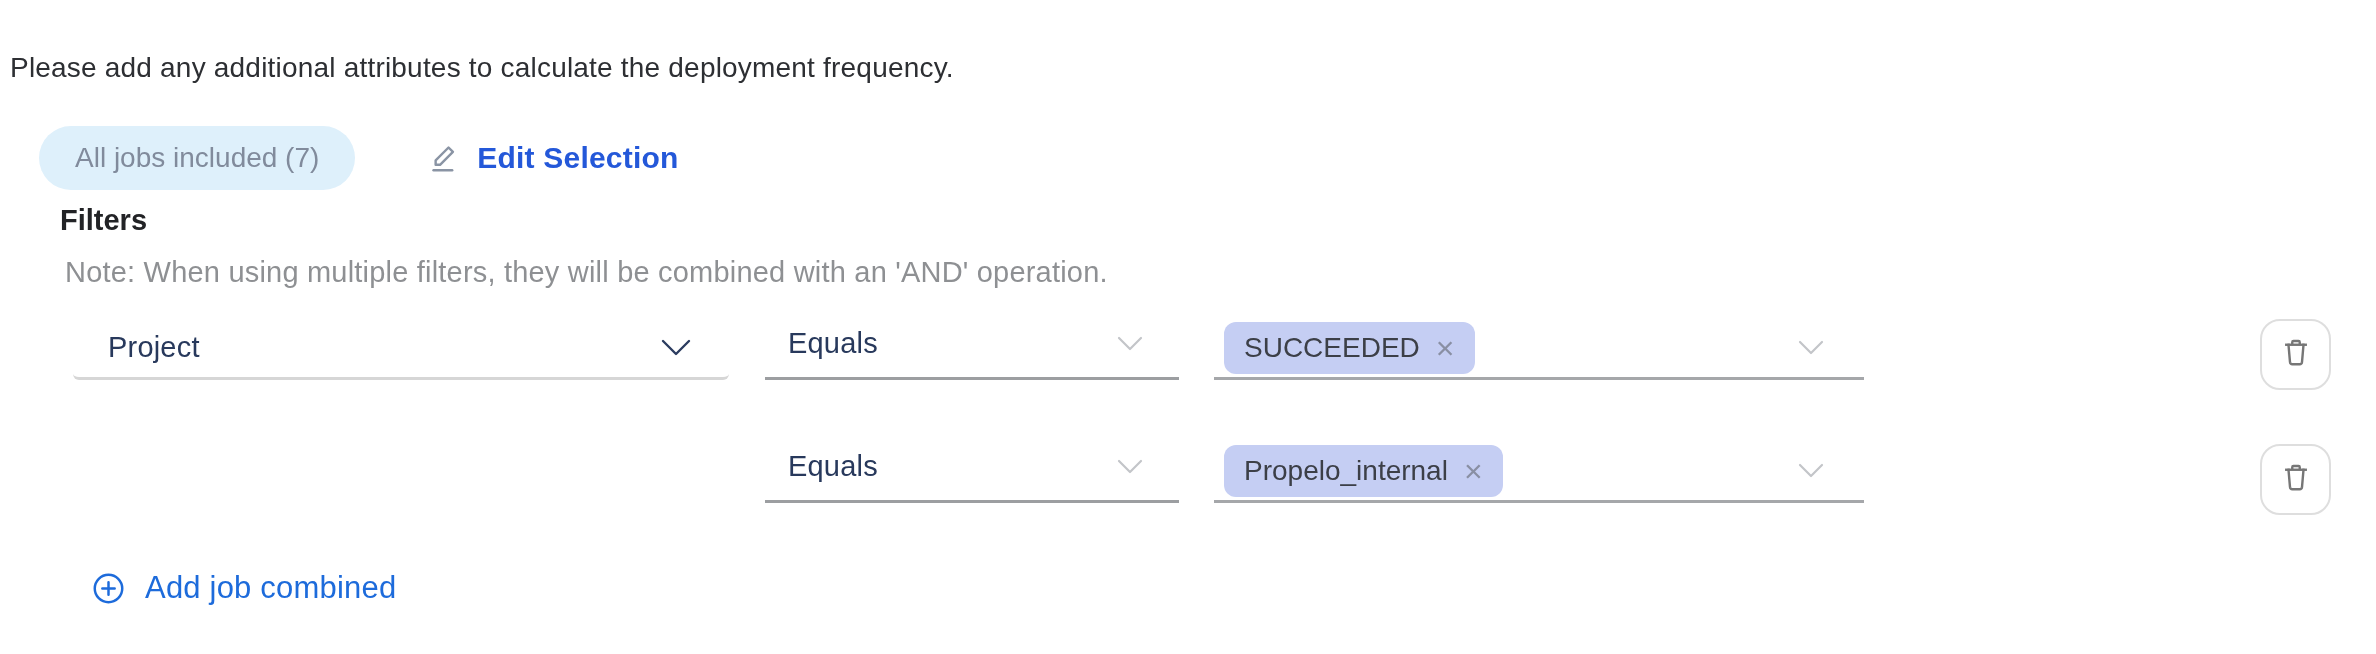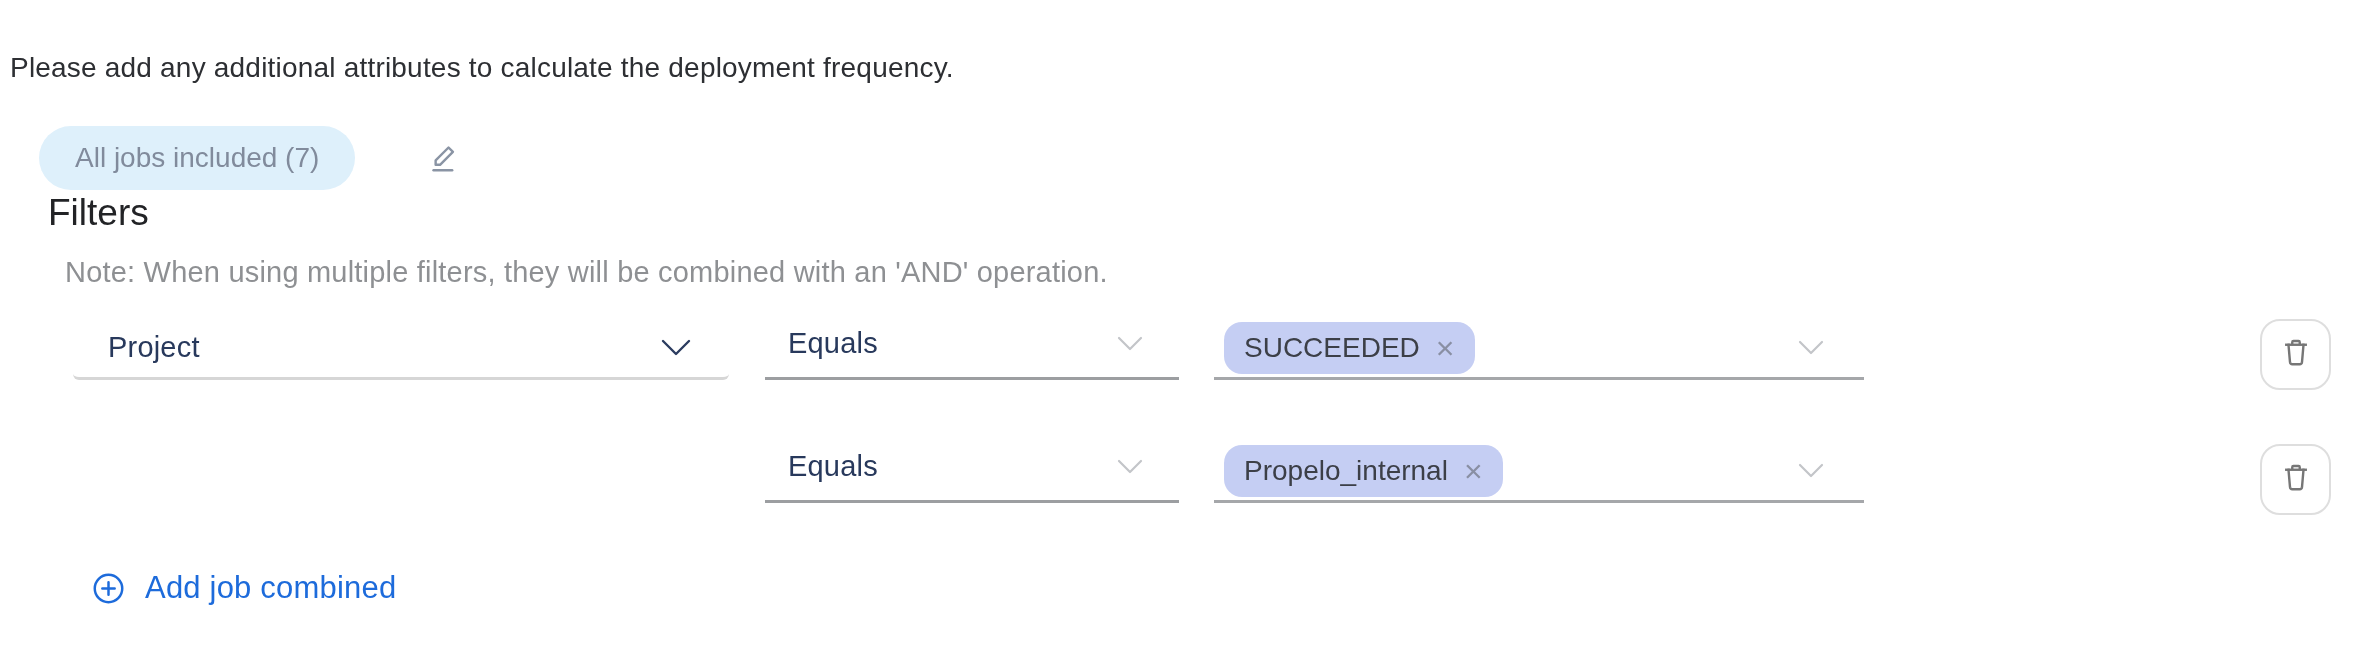--- a/index.html
+++ b/index.html
@@ -58,23 +58,23 @@
     font-size: 30px;
     font-weight: 700;
     letter-spacing: 0.2px;
   }
 
   
   .filters-heading {
     position: absolute;
     left: 48px;
     top: 192px;
-    margin: 0;
-    font-size: 37px;
-    font-weight: 400;
+    margin: 12px;
+    font-size: 29px;
+    font-weight: 700;
     color: #222326;
   }
   .filters-note {
     position: absolute;
     left: 65px;
     top: 256px;
     margin: 0;
     font-size: 29px;
     color: #8e9093;
     letter-spacing: 0.2px;
@@ -122,21 +122,21 @@
   }
   .chevron-dark { color: #2c3d60; display: inline-flex; }
   .chevron-light { color: #c3c5c9; display: inline-flex; }
 
   .value-tag {
     display: inline-flex;
     align-items: center;
     gap: 16px;
     height: 52px;
     padding: 0 20px;
-    border-radius: 18px;
+    border-radius: 12px;
     background: #c5cef3;
     font-size: 28px;
     color: #3c3f47;
     white-space: nowrap;
   }
   .tag-x {
     color: #898fa3;
     font-size: 32px;
     line-height: 1;
     cursor: pointer;
@@ -187,20 +187,21 @@
 
   <div class="selection-row">
     <span class="jobs-badge">All jobs included (7)</span>
     <a class="edit-link">
       <span class="icon">
         <svg width="34" height="34" viewBox="0 0 24 24" fill="none" stroke="#8a94a4" stroke-width="1.7" stroke-linecap="round" stroke-linejoin="round">
           <path d="M15.2 4.6l3.1 3.1L9.2 16.8H6.1v-3.1z"></path>
           <path d="M4.6 20.6h13.2"></path>
         </svg>
       </span>
+      <span class="edit-label">Edit Selection</span>
     </a>
   </div>
 
   <h3 class="filters-heading">Filters</h3>
   <p class="filters-note">Note: When using multiple filters, they will be combined with an 'AND' operation.</p>
 
   <div class="filter-row row-0">
     <div class="select attr-select">
       <span class="sel-label">Project</span>
       <span class="chevron-dark">

